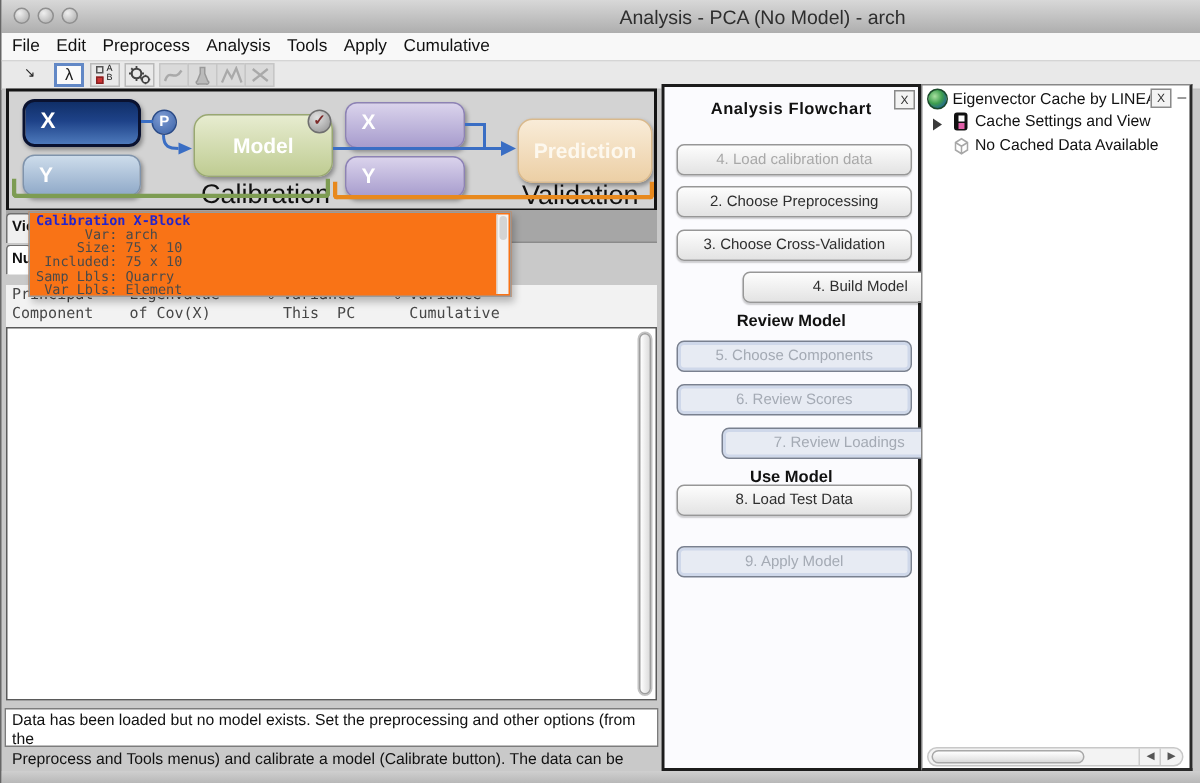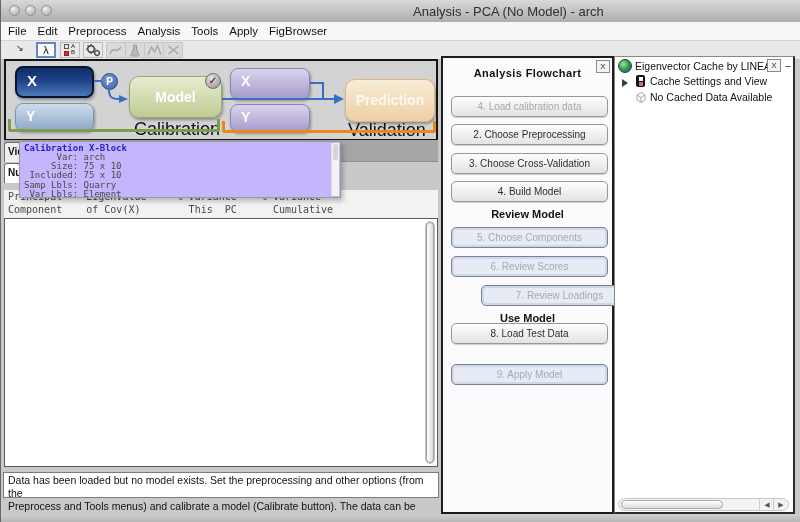--- a/index.html
+++ b/index.html
@@ -36,21 +36,21 @@
   
   #row-a{left:3px;top:140px;width:434px;height:22px;background:#a6a6a6;border-bottom:1px solid #8b8b8b;box-sizing:border-box;}
   #row-b{left:3px;top:162px;width:434px;height:28px;background:#c9c9c9;}
   .tabstub{width:17px;height:20px;background:#f0f0f0;border:1px solid #707070;border-bottom:none;border-radius:3px 3px 0 0;box-sizing:border-box;overflow:hidden;font-size:10px;font-weight:bold;color:#111;padding:3px 0 0 3px;white-space:nowrap;}
   #hdr-area{left:3px;top:190px;width:434px;height:28px;background:#f2f2f2;}
   .monoline{font-family:"DejaVu Sans Mono",monospace;font-size:10px;color:#474747;white-space:pre;}
   #table-box{left:3px;top:218px;width:434px;height:249px;background:#fff;border:1px solid #5a5a5a;box-sizing:border-box;}
   .vscroll{position:absolute;right:2px;top:2px;bottom:2px;width:10px;background:#f1f1f1;border:1px solid #c3c3c3;border-radius:5px;box-sizing:border-box;}
   .vscroll .thumb{position:absolute;left:0px;top:0px;width:8px;height:100%;border-radius:5px;background:linear-gradient(90deg,#ffffff,#dcdcdc);border:1px solid #9e9e9e;box-sizing:border-box;}
   
-  #tooltip{left:18px;top:141px;width:322px;height:57px;background:#c4b5fd;border:1px solid #9a9a9a;box-shadow:2px 3px 5px rgba(0,0,0,.25);box-sizing:border-box;z-index:60;}
+  #tooltip{left:18px;top:141px;width:322px;height:57px;background:#f97316;border:1px solid #9a9a9a;box-shadow:2px 3px 5px rgba(0,0,0,.25);box-sizing:border-box;z-index:60;}
   #tooltip-title{left:4px;top:1px;font-family:"DejaVu Sans Mono",monospace;font-size:9px;font-weight:bold;color:#2424cc;white-space:pre;}
   #tooltip-body{left:4px;top:11px;font-family:"DejaVu Sans Mono",monospace;font-size:9px;line-height:9.2px;color:#4a4a4a;white-space:pre;}
   #tooltip-sb{right:1px;top:1px;bottom:1px;width:7px;background:#f3f3f3;border-left:1px solid #ddd;}
   #tooltip-sb .thumb{position:absolute;left:1px;top:1px;width:5px;height:16px;background:#d4d4d4;border-radius:3px;}
   
   #statusbox{left:2px;top:472px;width:436px;height:26px;background:#fff;border:1px solid #7c7c7c;box-sizing:border-box;font-size:10.5px;line-height:13px;color:#111;padding:1px 4px;white-space:pre-line;}
   
   #fc-panel{left:440px;top:56px;width:173px;height:458px;background:#fbfbfe;border:2px solid #1c1c1c;box-sizing:border-box;}
   #fc-title{top:9px;width:100%;text-align:center;font-size:11px;font-weight:bold;color:#111;letter-spacing:.4px;}
   .panel-x{width:14px;height:13px;background:#f3f3f3;border:1px solid #8a8a8a;box-sizing:border-box;font-size:8px;text-align:center;line-height:11px;color:#333;}
@@ -85,21 +85,21 @@
     <div class="abs" id="win-title" style="left:412px;">Analysis - PCA (No Model) - arch</div>
   </div>
 
   <div class="abs" id="menubar">
     <span class="menu-item">File</span>
     <span class="menu-item">Edit</span>
     <span class="menu-item">Preprocess</span>
     <span class="menu-item">Analysis</span>
     <span class="menu-item">Tools</span>
     <span class="menu-item">Apply</span>
-    <span class="menu-item">FigBrowser</span>
+    <span class="menu-item">Cumulative</span>
   </div>
 
   <div class="abs" id="toolbar">
     <span class="abs" style="left:15px;top:2px;font-size:9px;color:#222;">↘</span>
     <div class="abs tbtn sel" style="left:35px;">
       <span style="font-size:11px;color:#1a1a1a;">λ</span>
     </div>
     <div class="abs tbtn" style="left:59px;">
       <span style="position:relative;width:12px;height:12px;display:block;">
         <span style="position:absolute;left:0;top:0;width:5px;height:5px;border:1px solid #555;box-sizing:border-box;"></span>
@@ -216,21 +216,21 @@
   <div class="abs" id="statusbox">Data has been loaded but no model exists. Set the preprocessing and other options (from the
 Preprocess and Tools menus) and calibrate a model (Calibrate button). The data can be
 viewed and edited with the Edit menu.</div>
 
   <div class="abs" id="fc-panel">
     <div class="abs panel-x" style="right:2px;top:2px;">X</div>
     <div class="abs" id="fc-title">Analysis Flowchart</div>
     <div class="abs fcbtn graytext" style="top:38px;">4. Load calibration data</div>
     <div class="abs fcbtn" style="top:66px;">2. Choose Preprocessing</div>
     <div class="abs fcbtn" style="top:95px;">3. Choose Cross-Validation</div>
-    <div class="abs fcbtn" style="top:123px;">4. Build Model</div>
+    <div class="abs fcbtn" style="top:123px;margin-left:44px;">4. Build Model</div>
     <div class="abs fc-label" style="top:150px;">Review Model</div>
     <div class="abs fcbtn inset" style="top:169px;">5. Choose Components</div>
     <div class="abs fcbtn inset" style="top:198px;">6. Review Scores</div>
     <div class="abs fcbtn inset" style="top:227px;margin-left:30px;">7. Review Loadings</div>
     <div class="abs fc-label" style="top:254px;">Use Model</div>
     <div class="abs fcbtn" style="top:265px;">8. Load Test Data</div>
     <div class="abs fcbtn inset" style="top:306px;">9. Apply Model</div>
   </div>
 
   <div class="abs" id="cache-panel">

